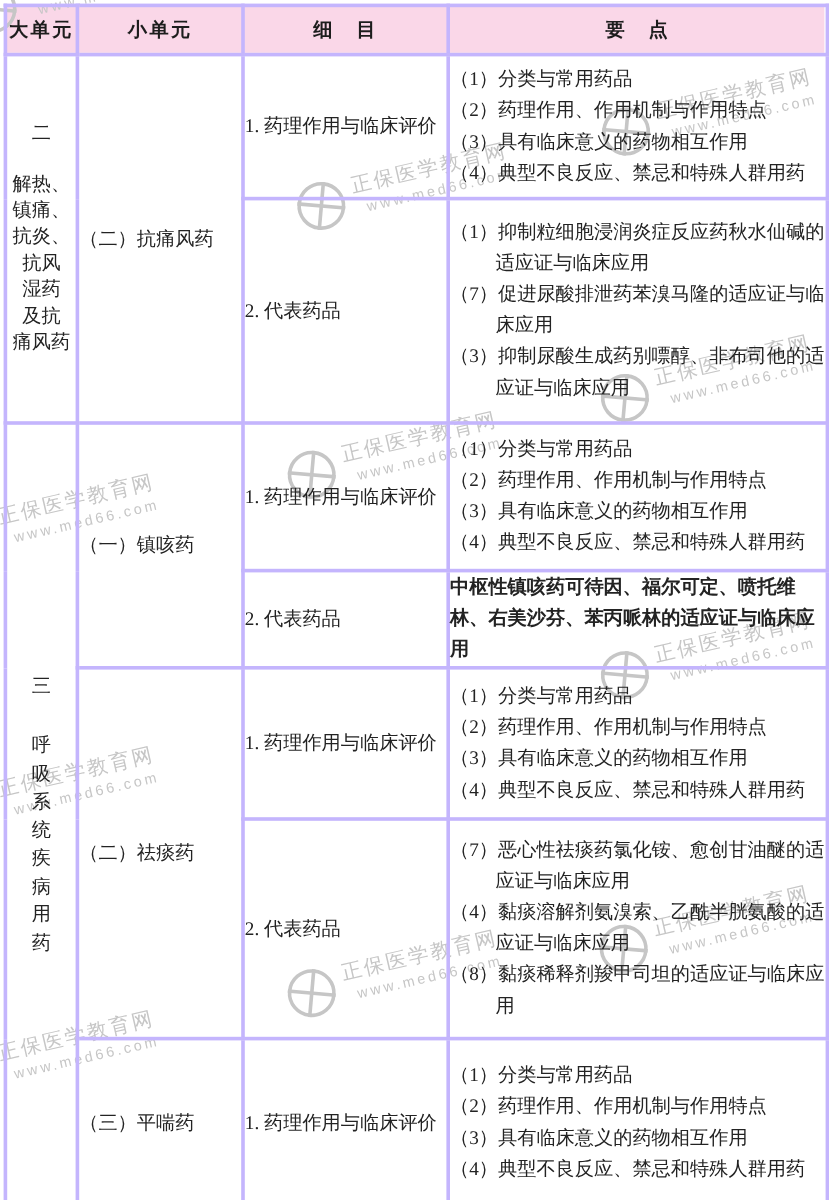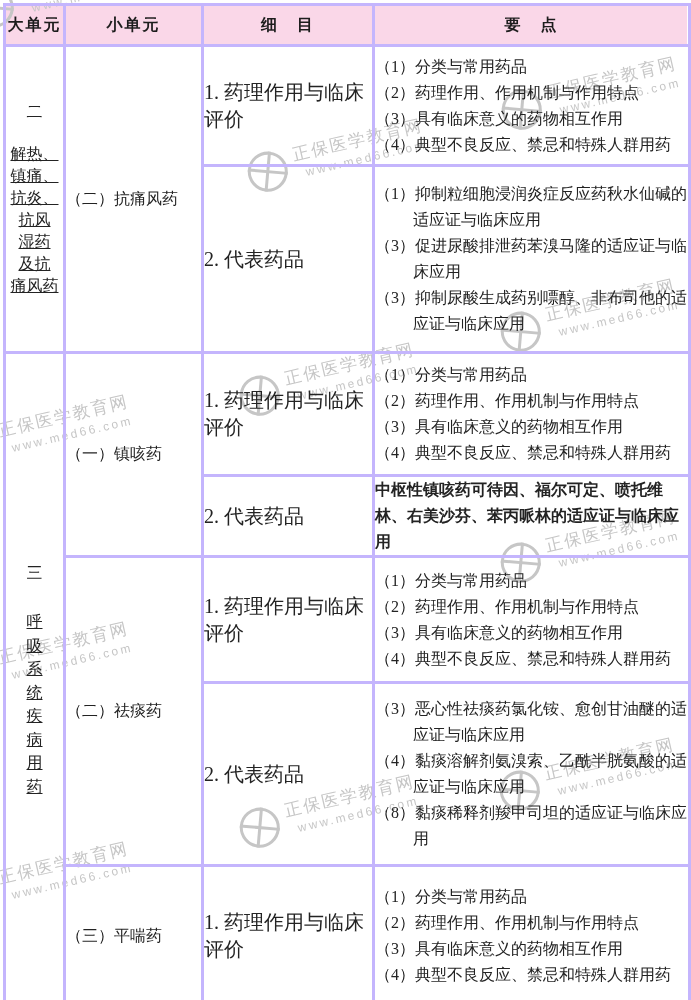--- a/index.html
+++ b/index.html
@@ -35,27 +35,27 @@
     width:685px;border-collapse:collapse;table-layout:fixed;
     border:2px solid #4a4a4a;background:transparent;
   }
   .syllabus td,.syllabus th{border:3px solid #c4b5fd;padding:0;vertical-align:middle;background:transparent;}
   .syllabus th{
     height:38px;font-family:"Liberation Sans","DejaVu Sans",sans-serif;
     font-weight:600;font-size:16px;letter-spacing:2px;text-align:center;color:#1d1d1d;
   }
   .unit{text-align:center;font-size:16px;}
   .unit .unit-num{display:block;}
-  .unit .unit-line{display:block;text-decoration:underline;}
+  .unit .unit-line{display:block;}
   .g1 .unit-num{margin-bottom:20px;line-height:22px;}
   .g1 .unit-line{line-height:22px;}
   .g2 .unit-num{margin-bottom:26px;line-height:23px;}
   .g2 .unit-line{line-height:23.5px;}
   .subunit{font-size:16px;padding-left:6px;margin-top:44px;}
-  .detail{font-size:20px;padding-left:8px;}
+  .detail{font-size:16px;padding-left:8px;}
   .points{padding:6px 6px 6px 8px;margin-top:34px;}
   .pt{font-size:16px;line-height:26px;padding-left:38px;text-indent:-38px;}
   .pt.plain{padding-left:0;text-indent:0;font-weight:bold;}
 </style>
 </head>
 <body>
 
 <div class="header-bg"></div>
 
 <div class="wm wm1">
@@ -235,21 +235,21 @@
       <div class="pt">（2）药理作用、作用机制与作用特点</div>
       <div class="pt">（3）具有临床意义的药物相互作用</div>
       <div class="pt">（4）典型不良反应、禁忌和特殊人群用药</div>
     </td>
   </tr>
 
   <tr style="height:187px">
     <td class="detail">2. 代表药品</td>
     <td class="points">
       <div class="pt">（1）抑制粒细胞浸润炎症反应药秋水仙碱的适应证与临床应用</div>
-      <div class="pt">（3）促进尿酸排泄药苯溴马隆的适应证与临床应用</div>
+      <div class="pt">（7）促进尿酸排泄药苯溴马隆的适应证与临床应用</div>
       <div class="pt">（3）抑制尿酸生成药别嘌醇、非布司他的适应证与临床应用</div>
     </td>
   </tr>
 
   <tr style="height:123px">
     <td class="unit g2" rowspan="5">
       <span class="unit-num">三</span>
       <span class="unit-line">呼</span>
       <span class="unit-line">吸</span>
       <span class="unit-line">系</span>
@@ -283,21 +283,21 @@
       <div class="pt">（1）分类与常用药品</div>
       <div class="pt">（2）药理作用、作用机制与作用特点</div>
       <div class="pt">（3）具有临床意义的药物相互作用</div>
       <div class="pt">（4）典型不良反应、禁忌和特殊人群用药</div>
     </td>
   </tr>
 
   <tr style="height:183px">
     <td class="detail">2. 代表药品</td>
     <td class="points">
-      <div class="pt">（3）恶心性祛痰药氯化铵、愈创甘油醚的适应证与临床应用</div>
+      <div class="pt">（7）恶心性祛痰药氯化铵、愈创甘油醚的适应证与临床应用</div>
       <div class="pt">（4）黏痰溶解剂氨溴索、乙酰半胱氨酸的适应证与临床应用</div>
       <div class="pt">（8）黏痰稀释剂羧甲司坦的适应证与临床应用</div>
     </td>
   </tr>
 
   <tr style="height:141px">
     <td class="subunit">（三）平喘药</td>
     <td class="detail">1. 药理作用与临床评价</td>
     <td class="points">
       <div class="pt">（1）分类与常用药品</div>

